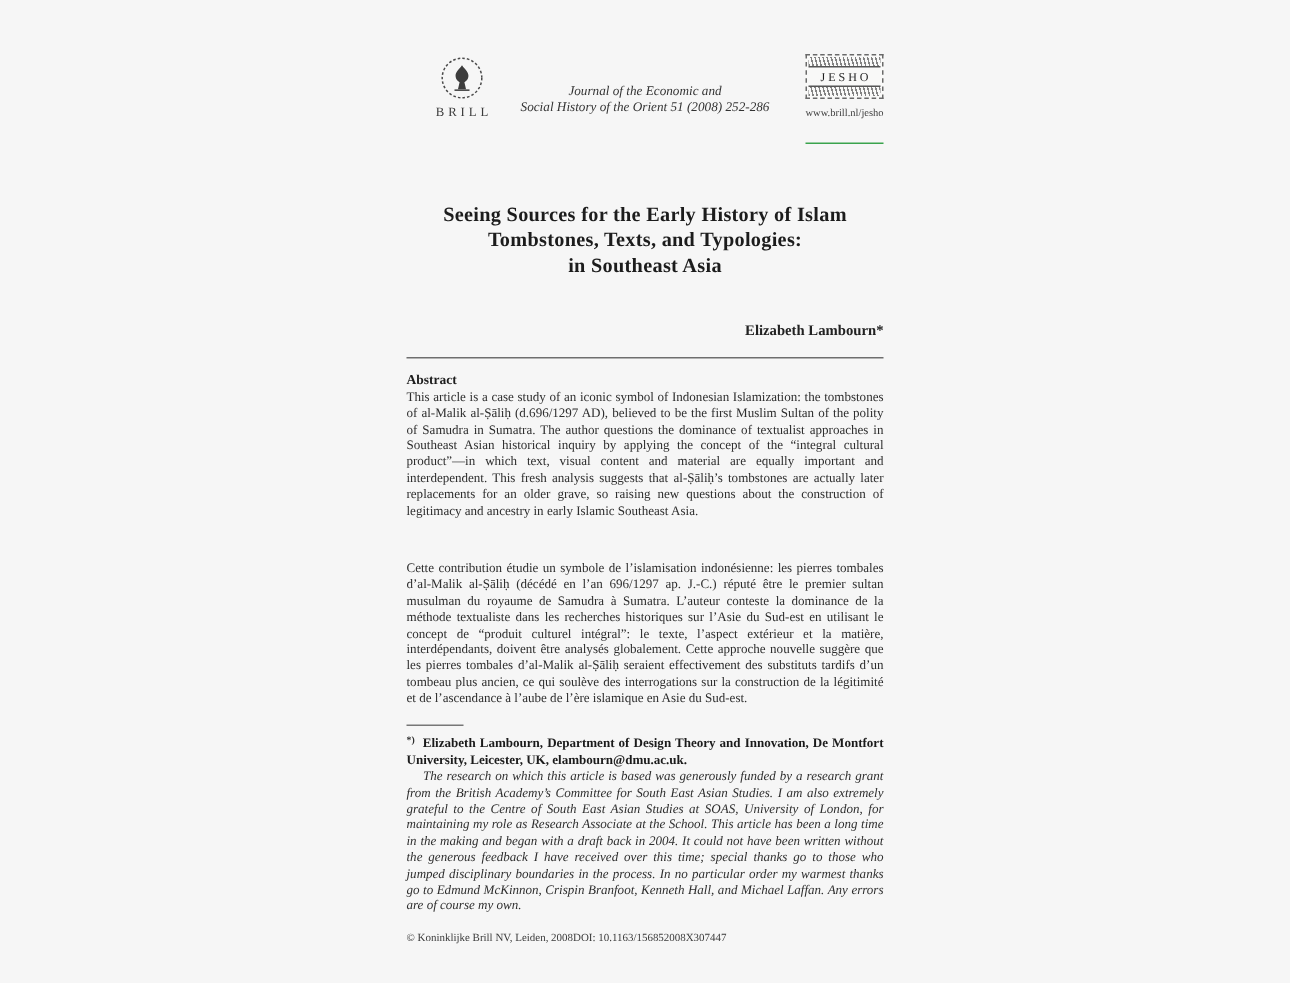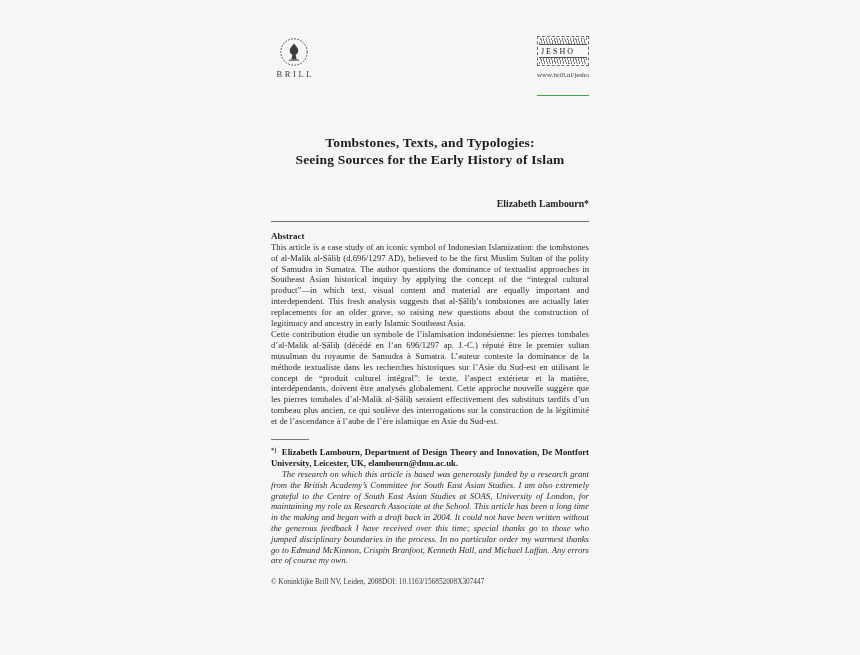--- a/index.html
+++ b/index.html
@@ -10,41 +10,41 @@
   }
   .doc {
     width: 318px;
     margin: 0 auto;
     padding-top: 36px;
     font-family: "Liberation Serif", "DejaVu Serif", serif;
     color: #2e2e2e;
   }
   
   .masthead { position: relative; height: 52px; }
-  .brill-block { position: absolute; left: 2px; top: 1px; width: 42px; text-align: center; }
+  .brill-block { position: absolute; left: 16px; top: 1px; width: 42px; text-align: center; }
   .seal { display: block; margin: 0 auto; }
   .brill-word { font-size: 8.5px; letter-spacing: 2.6px; color: #3a3a3a; margin-top: 2px; text-indent: 2.6px; }
   .citation { position: absolute; left: 0; right: 0; top: 19px; text-align: center;
               font-style: italic; font-size: 8.8px; line-height: 10.5px; color: #333; }
   .jesho-block { position: absolute; right: 0; top: 0; width: 52px; }
   .jesho-box { border: 1px dashed #6a6a6a; padding: 1px; background: #f9f9f8; }
   .orn { height: 6px; background: repeating-linear-gradient(75deg, #6d6d6d 0 1px, transparent 1px 2.6px); opacity: .85; }
-  .jesho-word { font-size: 8px; letter-spacing: 2px; text-indent: 2px; 
+  .jesho-word { font-size: 8px; letter-spacing: 2px; text-indent: 2px; text-align: center;
                 padding: 2px 0 1px; color: #1f1f1f; border-top: 1px solid #555; border-bottom: 1px solid #555; }
   .jesho-url { display: block; width: fit-content; margin: 5px auto 16px; font-size: 7px; color: #3d3d3d;
                text-decoration: none; border-bottom: 1.6px solid #3aa34d; padding-bottom: 16px; cursor: pointer; }
   
   .title { margin: 46px 0 0; text-align: center; font-size: 13.5px; line-height: 17px;
            font-weight: bold; color: #1c1c1c; letter-spacing: .2px; }
   .author { margin-top: 30px; text-align: right; font-size: 9.8px; font-weight: bold; color: #222; }
   .rule { border: none; border-top: 1px solid #6e6e6e; margin: 12px 0 0; }
   
   .abs-head { margin-top: 9px; font-weight: bold; font-size: 9px; color: #1e1e1e; }
   .body-text { font-size: 8.7px; line-height: 10.8px; text-align: justify; margin: 1px 0 0; }
-  .resume { margin-top: 1px; }
+  .resume { margin-top: 28px; }
   
   .fn-rule { margin-top: 12px; width: 38px; border-top: 1px solid #777; height: 0; }
   .fn-affil { font-size: 8.7px; line-height: 10.8px; text-align: justify; margin: 5px 0 0; }
   .fn-affil b { font-weight: bold; color: #1b1b1b; margin-top: 44px; }
   .fn-marker { font-size: 6.5px; vertical-align: super; font-weight: bold; }
   .fn-ack { font-size: 8.7px; line-height: 10.8px; text-align: justify; margin: 0; text-indent: 11px; font-style: italic; }
   
   .pagefoot { display: flex; justify-content: flex-start; margin-top: 11px;
               font-size: 7.3px; color: #3a3a3a; }
 </style>
@@ -56,34 +56,39 @@
   <header class="masthead">
     <div class="brill-block">
       <svg class="seal" width="30" height="30" viewBox="0 0 30 30">
         <circle cx="15" cy="15" r="13.2" fill="none" stroke="#4a4a4a" stroke-width="1" stroke-dasharray="1.7 1.4"></circle>
         <path d="M15 6.5 c-2.2 3.2-4.3 4.2-4.3 7.2 0 2.1 1.6 3.6 2.7 4.1 l-1.1 4.7 h5.4 l-1.1-4.7 c1.1-.5 2.7-2 2.7-4.1 0-3-2.1-4-4.3-7.2z" fill="#3c3c3c"></path>
         <rect x="10" y="22.6" width="10" height="1" fill="#3c3c3c"></rect>
       </svg>
       <div class="brill-word">BRILL</div>
     </div>
 
+    <div class="citation">
+      <div>Journal of the Economic and</div>
+      <div>Social History of the Orient 51 (2008) 252-286</div>
+    </div>
 
     <div class="jesho-block">
       <div class="jesho-box">
         <div class="orn"></div>
         <div class="jesho-word">JESHO</div>
         <div class="orn"></div>
       </div>
       <a class="jesho-url">www.brill.nl/jesho</a>
     </div>
   </header>
 
   <h1 class="title">
+    <div>Seeing Sources for the Early History of Islam</div>
     <div>Tombstones, Texts, and Typologies:</div>
-    <div>Seeing Sources for the Early History of Islam</div>
+    <div>in Southeast Asia</div>
   </h1>
 
   <div class="author">Elizabeth Lambourn*</div>
 
   <hr class="rule">
 
   <section>
     <div class="abs-head">Abstract</div>
     <p class="body-text">This article is a case study of an iconic symbol of Indonesian Islamization: the tombstones of al-Malik al-Ṣāliḥ (d.696/1297 AD), believed to be the first Muslim Sultan of the polity of Samudra in Sumatra. The author questions the dominance of textualist approaches in Southeast Asian historical inquiry by applying the concept of the “integral cultural product”—in which text, visual content and material are equally important and interdependent. This fresh analysis suggests that al-Ṣāliḥ’s tombstones are actually later replacements for an older grave, so raising new questions about the construction of legitimacy and ancestry in early Islamic Southeast Asia.</p>
   </section>

